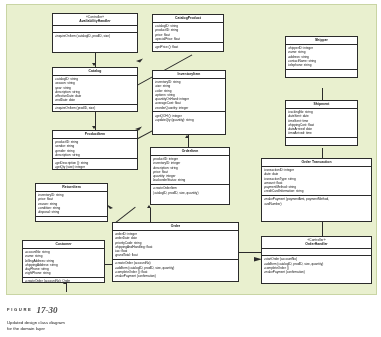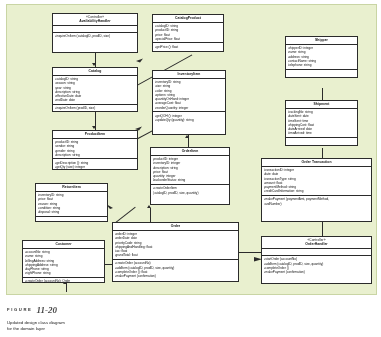--- a/index.html
+++ b/index.html
@@ -372,18 +372,18 @@
     <div class="empty"></div>
     <div class="ops">
       <div class="row">+startOrder (accountNo)</div>
       <div class="row">+addItem (catalogID, prodID, size, quantity)</div>
       <div class="row">+completeOrder ()</div>
       <div class="row">+makePayment (confirmation)</div>
     </div>
   </div>
 
   <div class="caption">
-    <span class="cap-label">FIGURE</span><span class="cap-num">11-20</span>
+    <span class="cap-label">FIGURE</span><span class="cap-num">17-30</span>
     <div class="cap-text">Updated design class diagram</div>
     <div class="cap-text" style="margin-top:0;">for the domain layer</div>
   </div>
 
 </div>
 
 </body></html>

